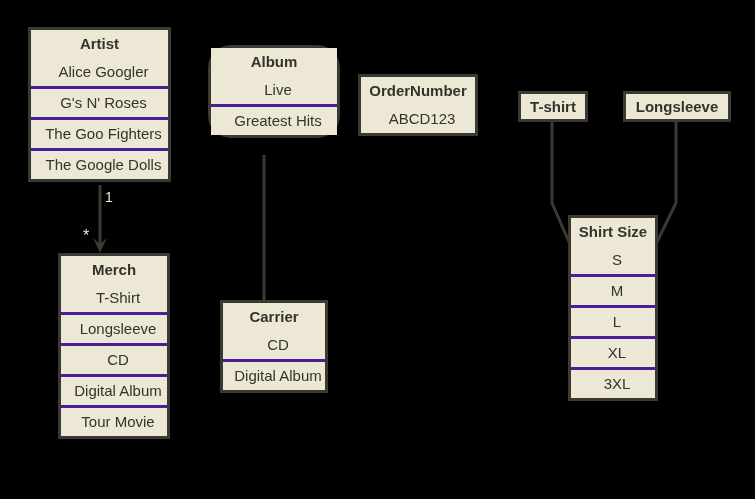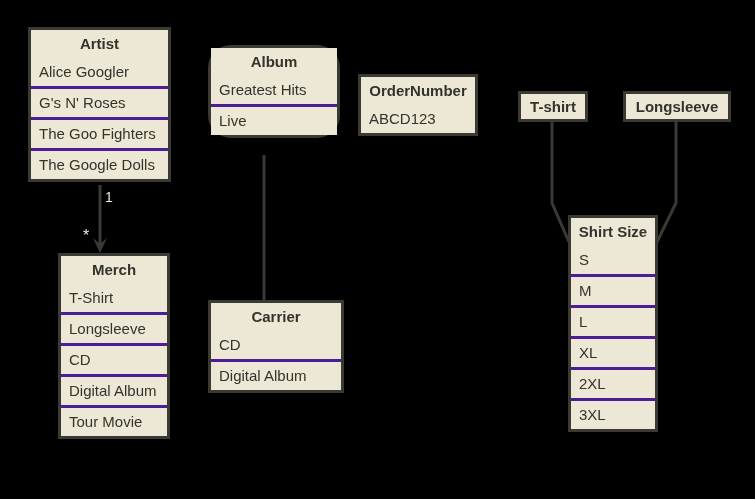--- a/index.html
+++ b/index.html
@@ -41,38 +41,38 @@
   }
   .cell + .cell {
     border-top: 3px solid #4c1d95;
   }
   .header-cell {
     font-weight: bold;
     text-align: center;
   }
   .data-cell {
     padding-left: 8px;
-    text-align: left;
+    text-align: center;
   }
   .compact .cell {
     height: 25px;
     line-height: 25px;
   }
   .cardinality {
     position: absolute;
     color: #ede8d6;
     font-size: 14px;
     z-index: 2;
     line-height: 1;
   }
   
   #entity-artist      { left: 28px;  top: 27px;  width: 143px; }
   #entity-merch       { left: 58px;  top: 253px; width: 112px; }
   #entity-album       { left: 208px; top: 45px;  width: 132px; border-radius: 23px; }
-  #entity-carrier     { left: 208px; top: 300px; width: 136px; }
+  #entity-carrier     { left: 220px; top: 300px; width: 108px; }
   #entity-ordernumber { left: 358px; top: 74px;  width: 120px; }
   #entity-tshirt      { left: 518px; top: 91px;  width: 70px;  }
   #entity-longsleeve  { left: 623px; top: 91px;  width: 108px; }
   #entity-shirtsize   { left: 568px; top: 215px; width: 90px;  }
   #label-one  { left: 105px; top: 190px; }
   #label-many { left: 83px;  top: 228px; font-size: 16px; }
 </style>
 </head>
 <body>
 
@@ -107,22 +107,22 @@
         <div class="cell data-cell">Longsleeve</div>
         <div class="cell data-cell">CD</div>
         <div class="cell data-cell">Digital Album</div>
         <div class="cell data-cell">Tour Movie</div>
       </div>
   </div>
 
   <div class="entity" id="entity-album">
     <div class="cell header-cell">Album</div>
     <div>
+        <div class="cell data-cell">Live</div>
         <div class="cell data-cell">Greatest Hits</div>
-        <div class="cell data-cell">Live</div>
       </div>
   </div>
 
   <div class="entity" id="entity-carrier">
     <div class="cell header-cell">Carrier</div>
     <div>
         <div class="cell data-cell">CD</div>
         <div class="cell data-cell">Digital Album</div>
       </div>
   </div>
@@ -142,21 +142,20 @@
     <div class="cell header-cell">Longsleeve</div>
   </div>
 
   <div class="entity" id="entity-shirtsize">
     <div class="cell header-cell">Shirt Size</div>
     <div>
         <div class="cell data-cell">S</div>
         <div class="cell data-cell">M</div>
         <div class="cell data-cell">L</div>
         <div class="cell data-cell">XL</div>
-        <div class="cell data-cell">2XL</div>
         <div class="cell data-cell">3XL</div>
       </div>
   </div>
 
   <span class="cardinality" id="label-one">1</span>
   <span class="cardinality" id="label-many">*</span>
 
 </div>
 
 </body></html>

